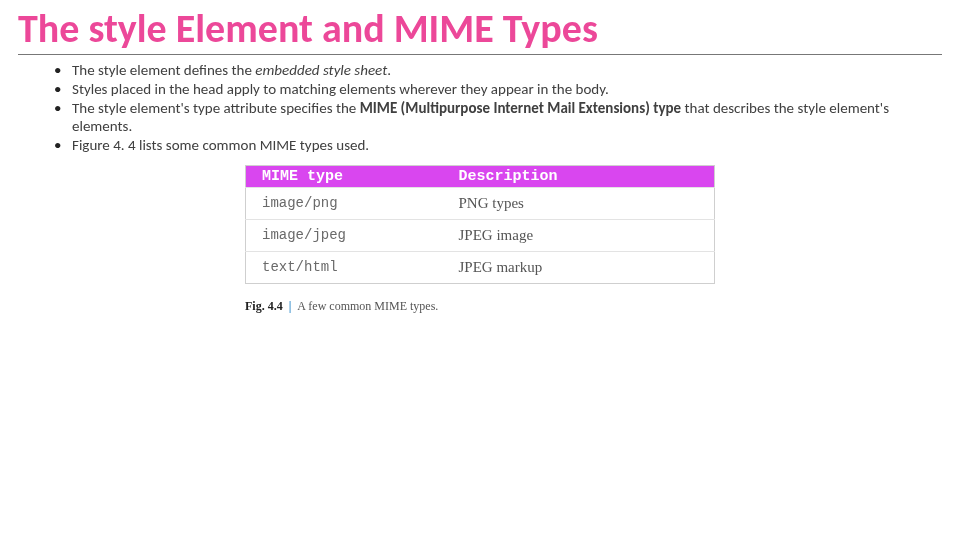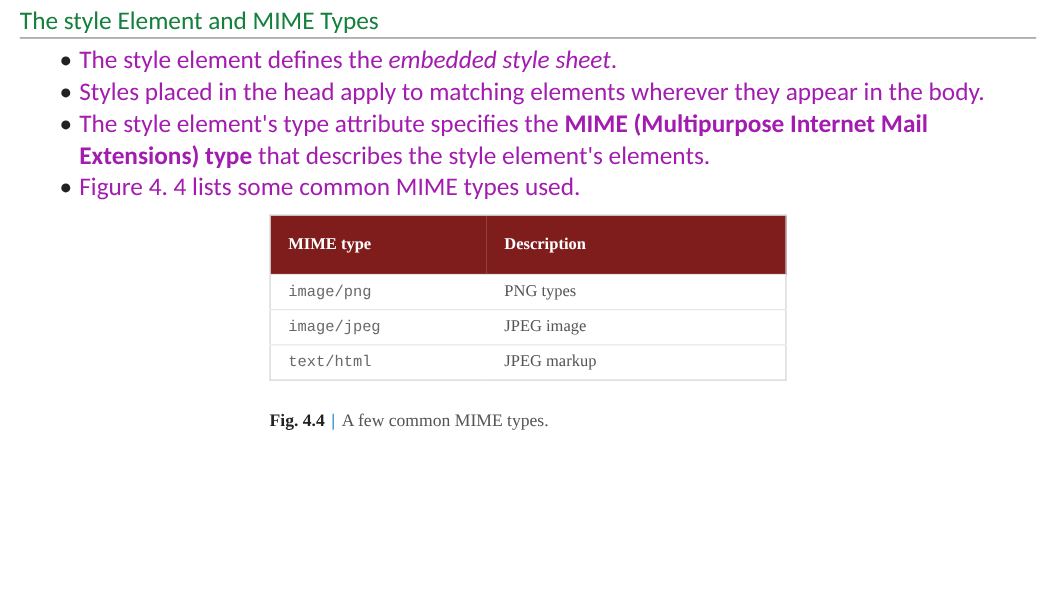--- a/index.html
+++ b/index.html
@@ -10,38 +10,38 @@
     font-family: Calibri, Arial, sans-serif;
     background: #ffffff;
     color: #222;
     position: relative;
     overflow: hidden;
   }
   .slide {
     padding: 6px 18px 0 18px;
   }
   .title {
-    font-size: 23px;
-    font-weight: 400;
-    color: #15803d;
+    font-size: 40px;
+    font-weight: 700;
+    color: #ec4899;
     margin: 0 0 2px 0;
     line-height: 1.15;
   }
   .rule {
     border: none;
     border-top: 1px solid #777;
     margin: 0 0 6px 0;
   }
   .bullets {
     margin: 0 0 10px 36px;
     padding: 0;
     list-style: none;
-    font-size: 23px;
+    font-size: 15px;
     line-height: 1.25;
-    color: #a21caf;
+    color: #404040;
   }
   .bullets li {
     position: relative;
     padding-left: 18px;
     margin: 0;
   }
   .bullets li::before {
     content: "•";
     position: absolute;
     left: 0;
@@ -56,44 +56,44 @@
     width: 470px;
   }
   .mime-table {
     width: 100%;
     border-collapse: collapse;
     font-family: Georgia, "Times New Roman", serif;
     font-size: 15px;
     border: 1px solid #cfcfcf;
   }
   .mime-table thead th {
-    background: #7f1d1d;
+    background: #d946ef;
     color: #fff;
     text-align: left;
     font-weight: 600;
-    padding: 18px 16px;
-    font-family: Liberation Serif, serif;
+    padding: 2px 16px;
+    font-family: Liberation Mono, monospace;
     font-size: 15px;
   }
   .mime-table tbody td {
     padding: 7px 16px;
     border-top: 1px solid #e3e3e3;
     color: #555;
   }
   .mime-table tbody td:first-child {
     font-family: "Courier New", monospace;
     font-size: 14px;
     color: #6a6a6a;
     width: 42%;
   }
   .caption {
     font-family: Georgia, "Times New Roman", serif;
-    font-size: 16px;
+    font-size: 12px;
     color: #555;
-    margin-top: 28px;
+    margin-top: 15px;
   }
   .caption .sep {
     color: #2b88c9;
     padding: 0 6px;
     font-weight: bold;
   }
   .caption .label {
     color: #222;
     font-weight: bold;
   }

